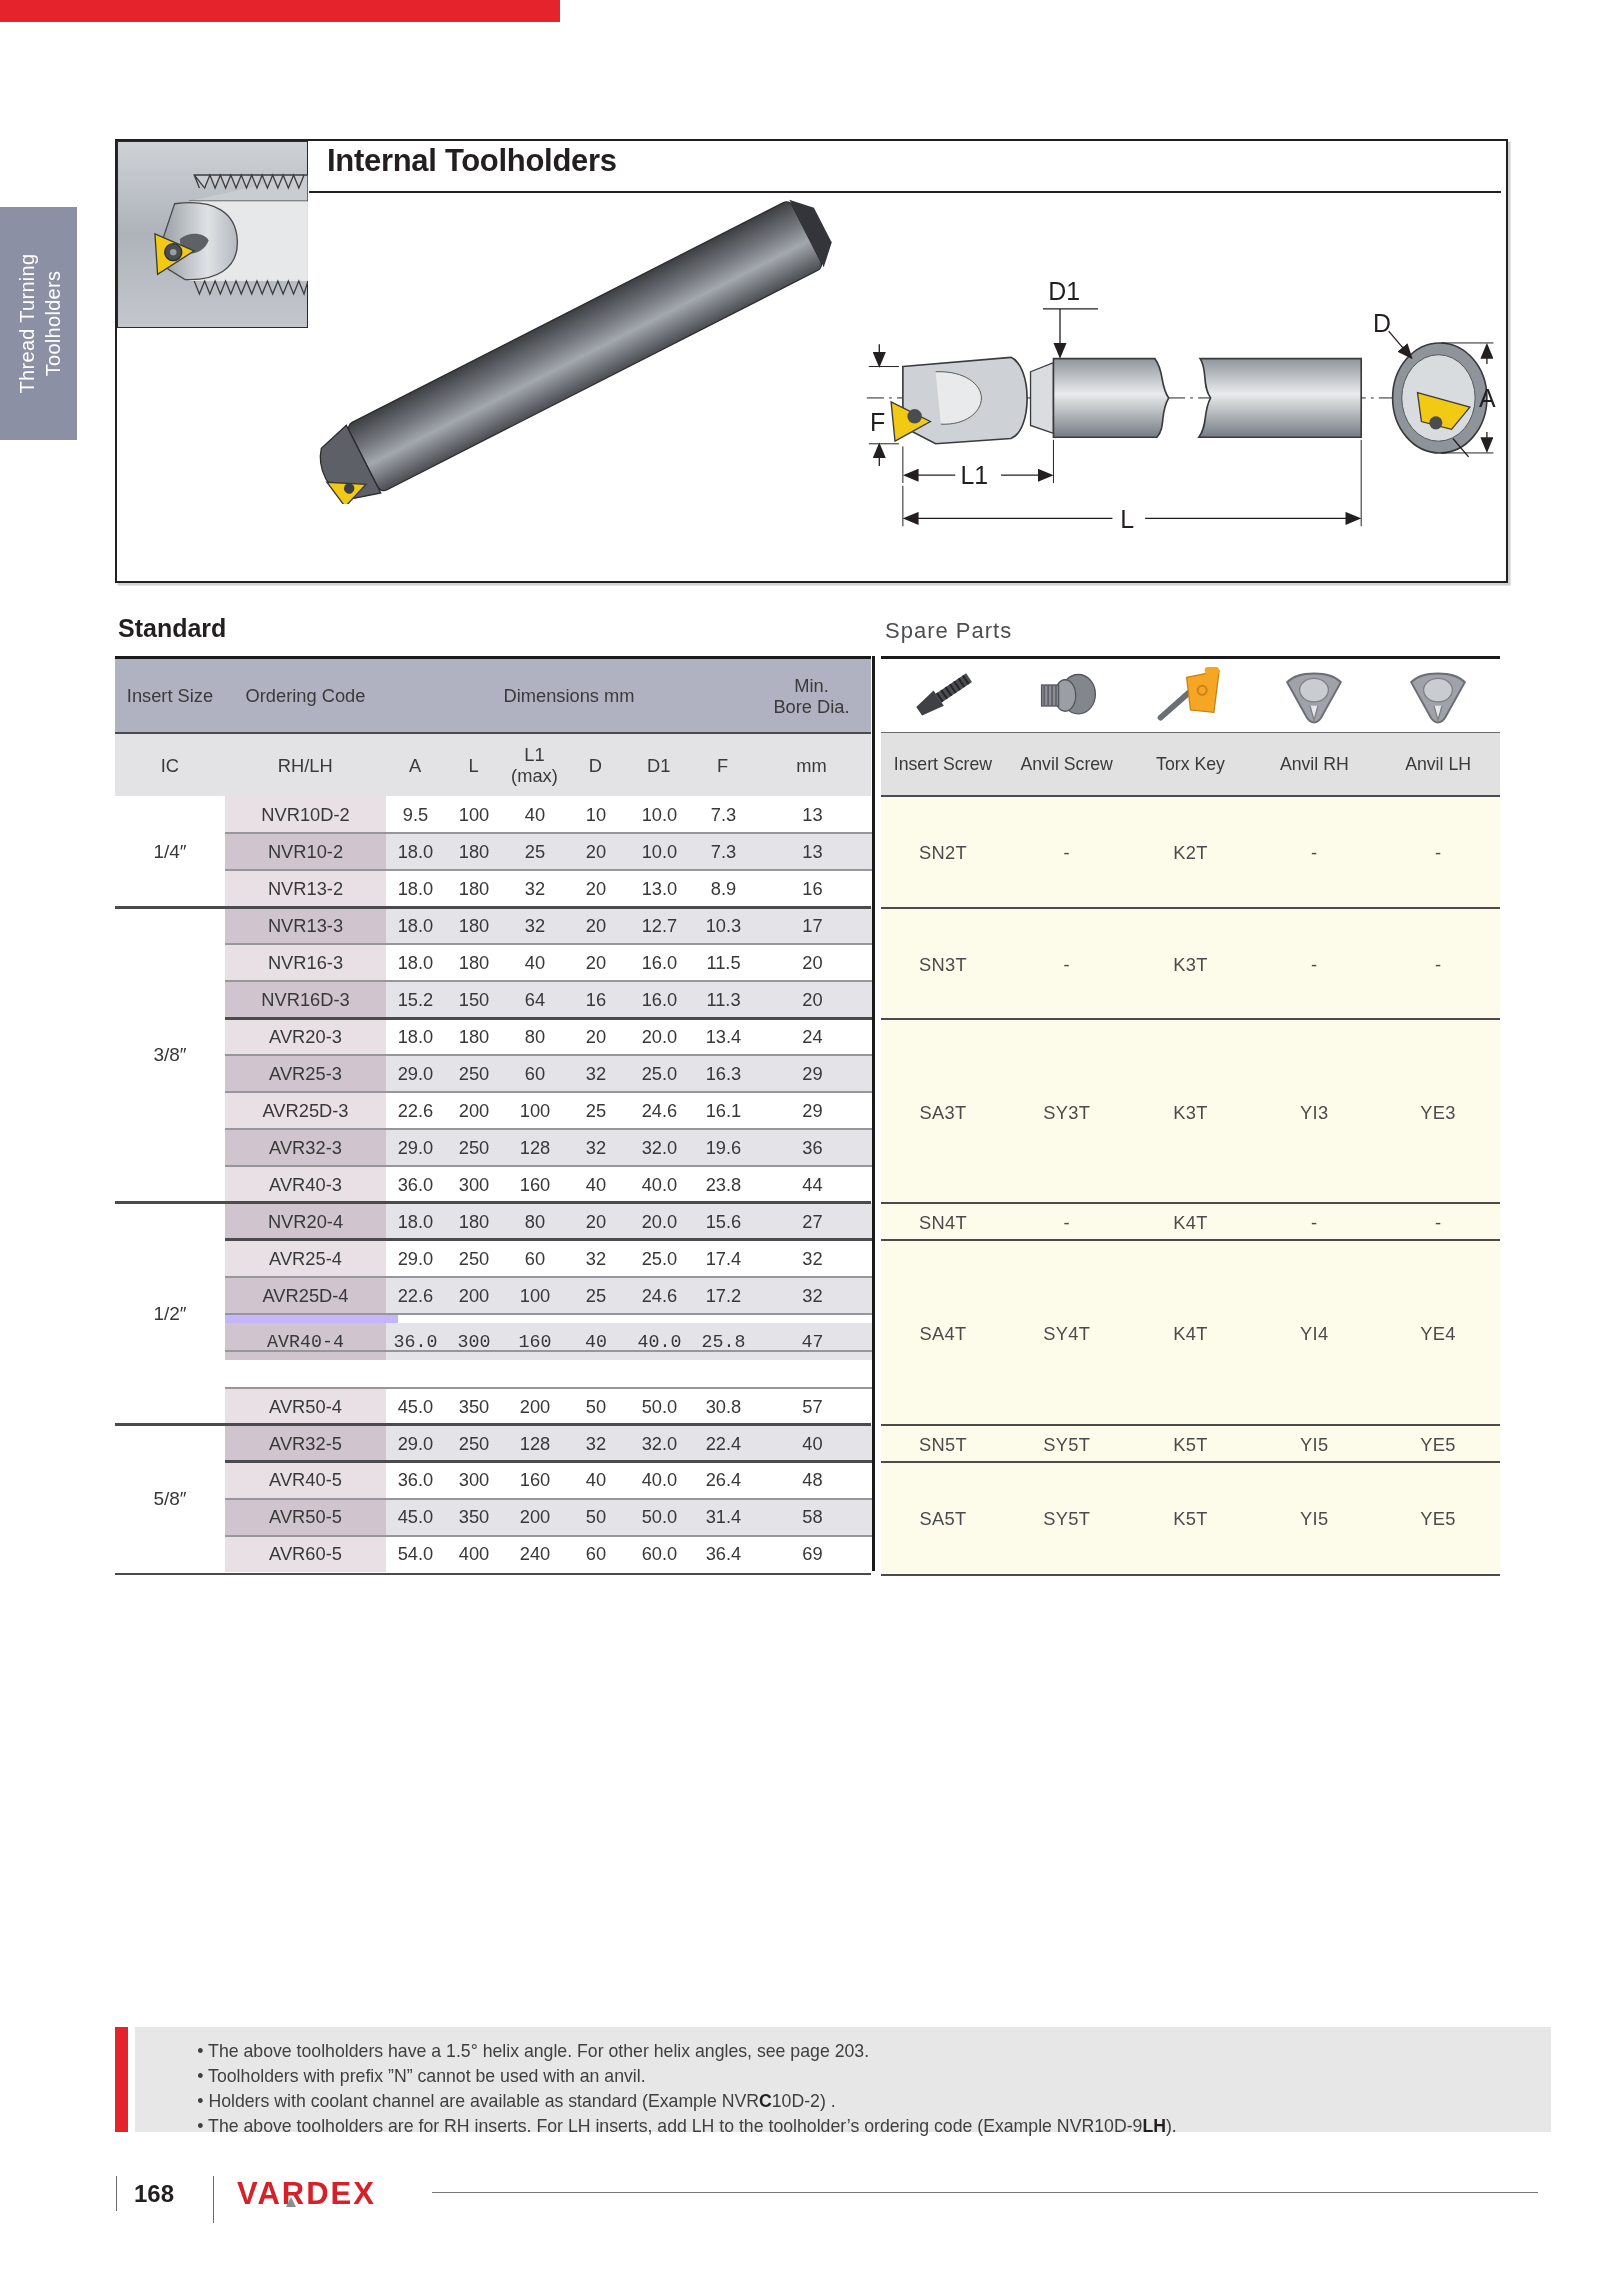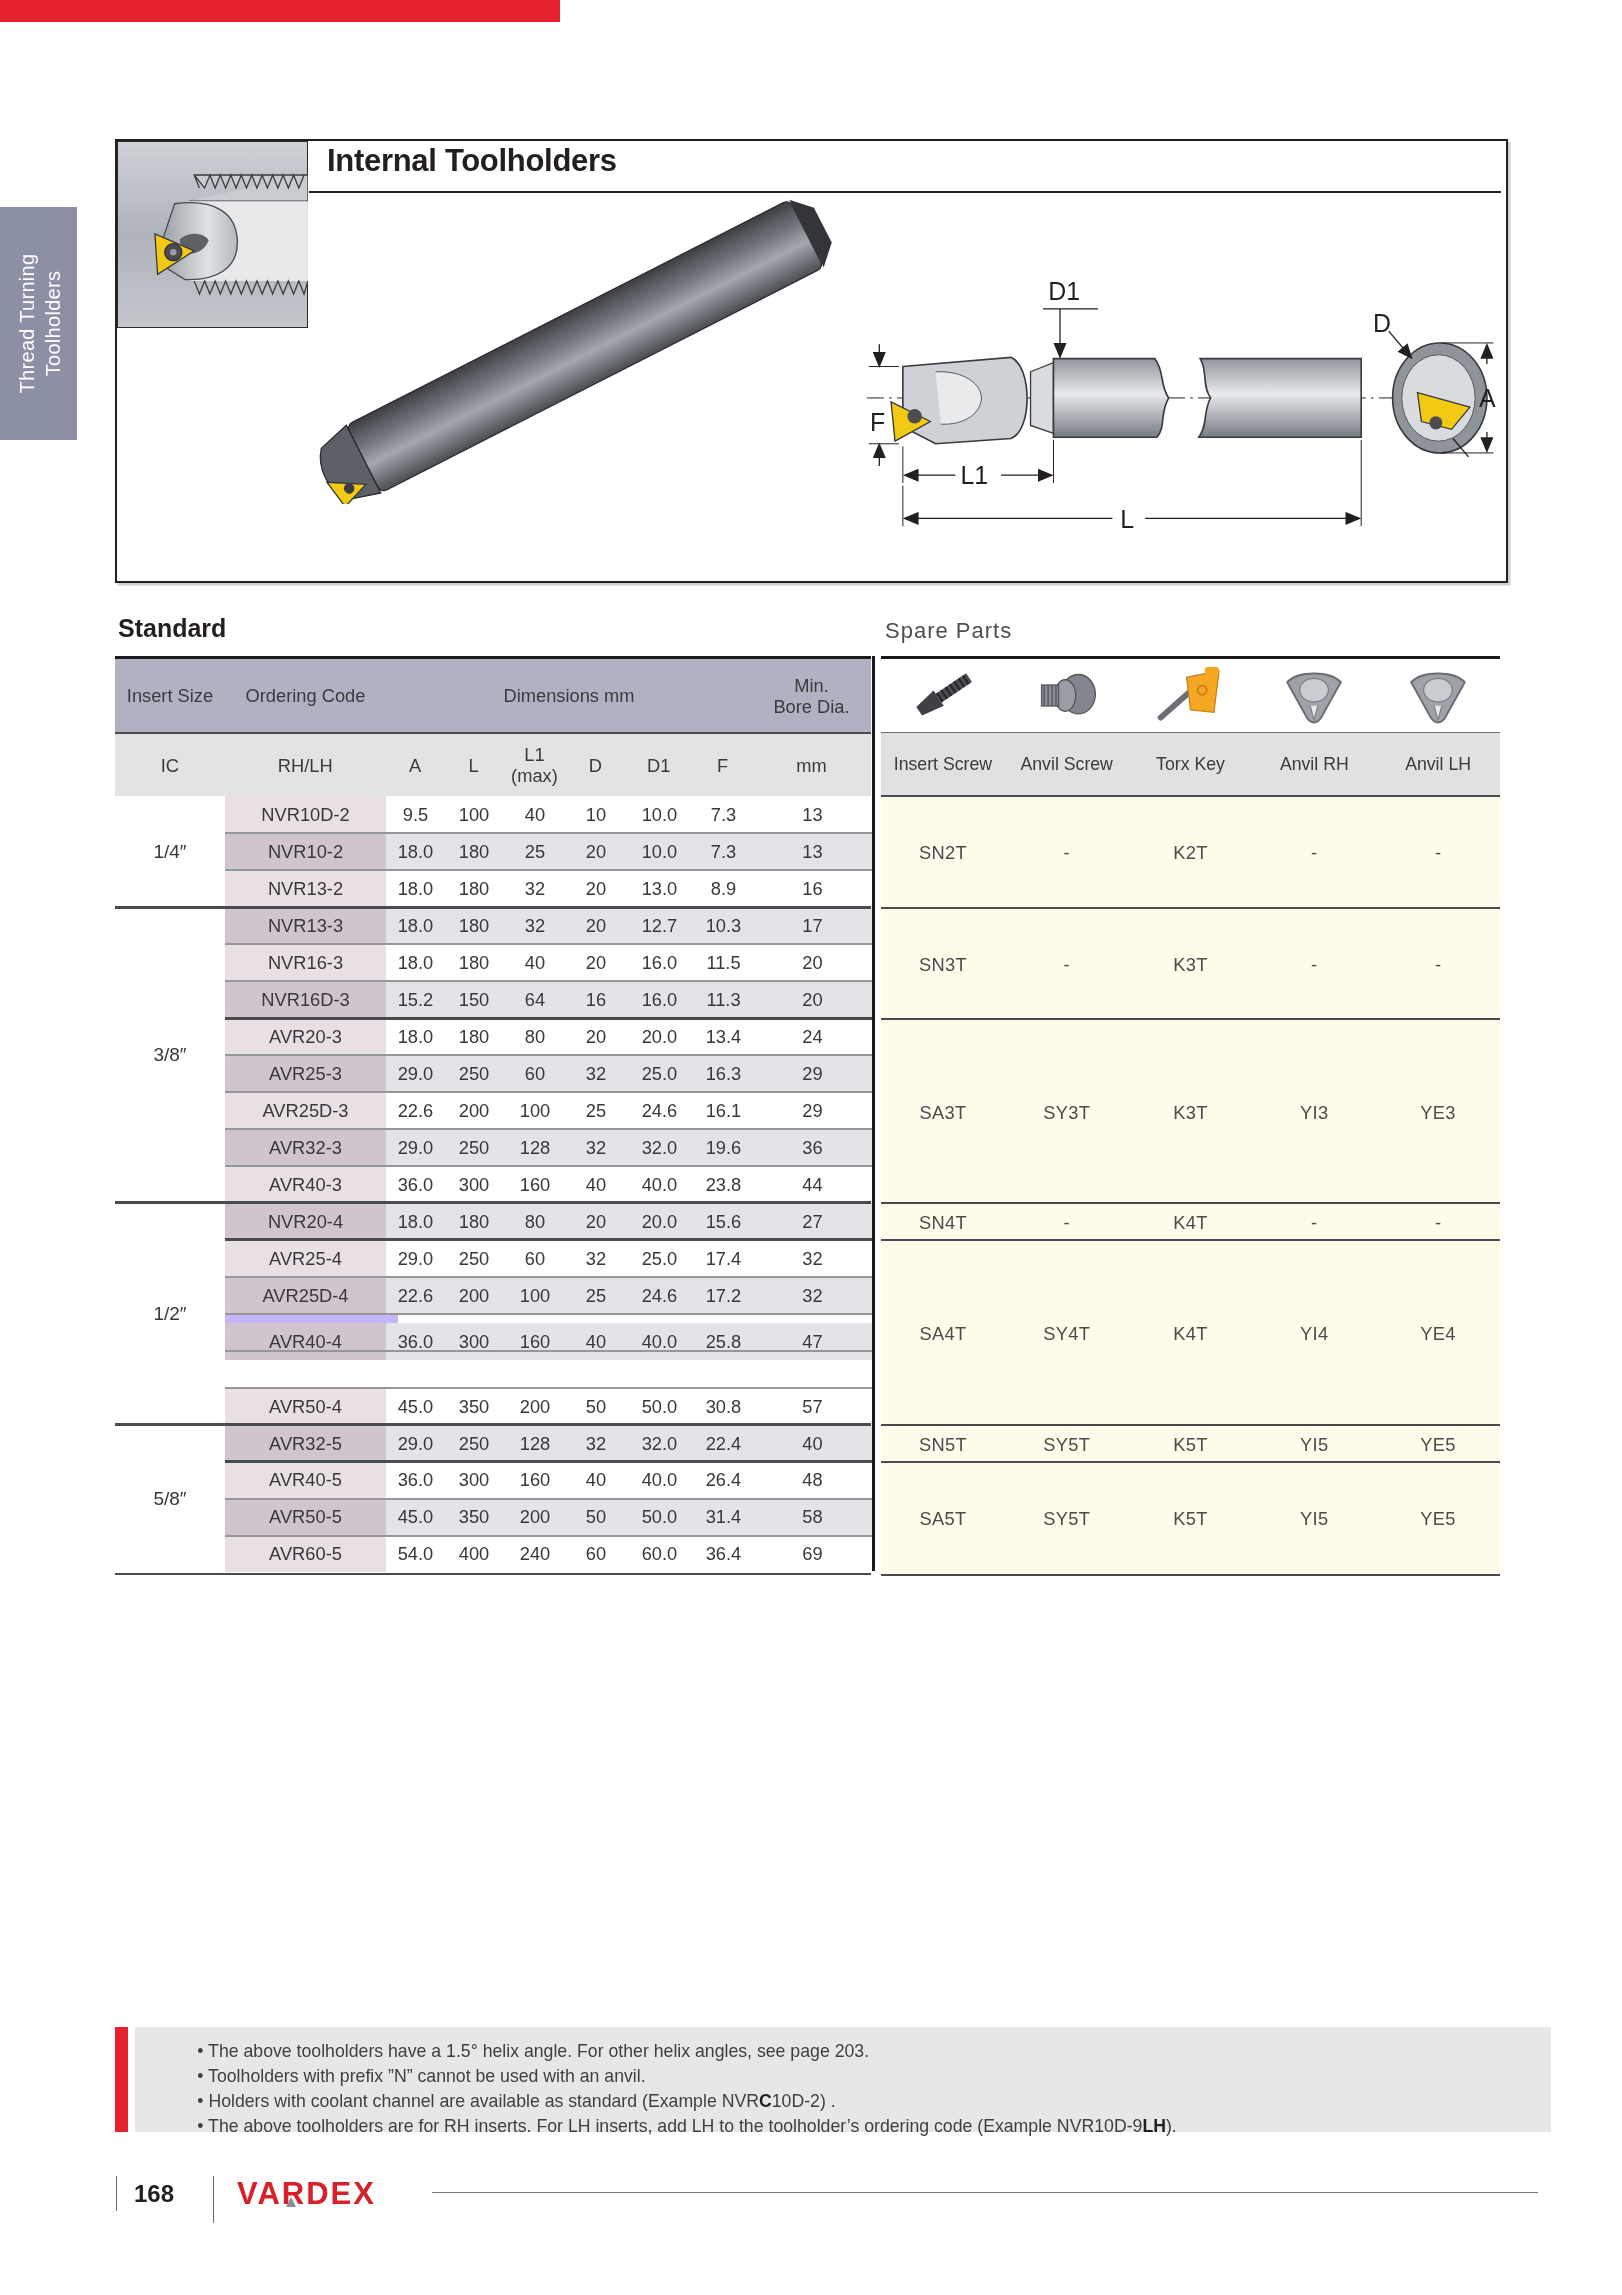--- a/index.html
+++ b/index.html
@@ -356,21 +356,21 @@
         <div class="datarow" style="top: 518px; height: 37px;">
           <div class="cell" style="width: 177px; background: #c4b5fd;">AVR32-4</div>
           <div class="cell" style="width: 59px; background: rgb(255, 255, 255);">29.0</div>
           <div class="cell" style="width: 58px; background: rgb(255, 255, 255);">250</div>
           <div class="cell" style="width: 64px; background: rgb(255, 255, 255);">128</div>
           <div class="cell" style="width: 58px; background: rgb(255, 255, 255);">32</div>
           <div class="cell" style="width: 69px; background: rgb(255, 255, 255);">32.0</div>
           <div class="cell" style="width: 59px; background: rgb(255, 255, 255);">21.5</div>
           <div class="cell" style="width: 119px; background: rgb(255, 255, 255);">39</div>
         </div>
-        <div class="datarow" style="top: 527px; height: 37px;">
+        <div class="datarow" style="top: 527px; height: 37px; font-family: Liberation Mono, monospace;">
           <div class="cell" style="width: 161px; background: rgb(208, 197, 206);">AVR40-4</div>
           <div class="cell" style="width: 59px; background: rgb(228, 228, 232);">36.0</div>
           <div class="cell" style="width: 58px; background: rgb(228, 228, 232);">300</div>
           <div class="cell" style="width: 64px; background: rgb(228, 228, 232);">160</div>
           <div class="cell" style="width: 58px; background: rgb(228, 228, 232);">40</div>
           <div class="cell" style="width: 69px; background: rgb(228, 228, 232);">40.0</div>
           <div class="cell" style="width: 59px; background: rgb(228, 228, 232);">25.8</div>
           <div class="cell" style="width: 119px; background: rgb(228, 228, 232);">47</div>
         </div>
         <div class="datarow" style="top: 592px; height: 37px;">

